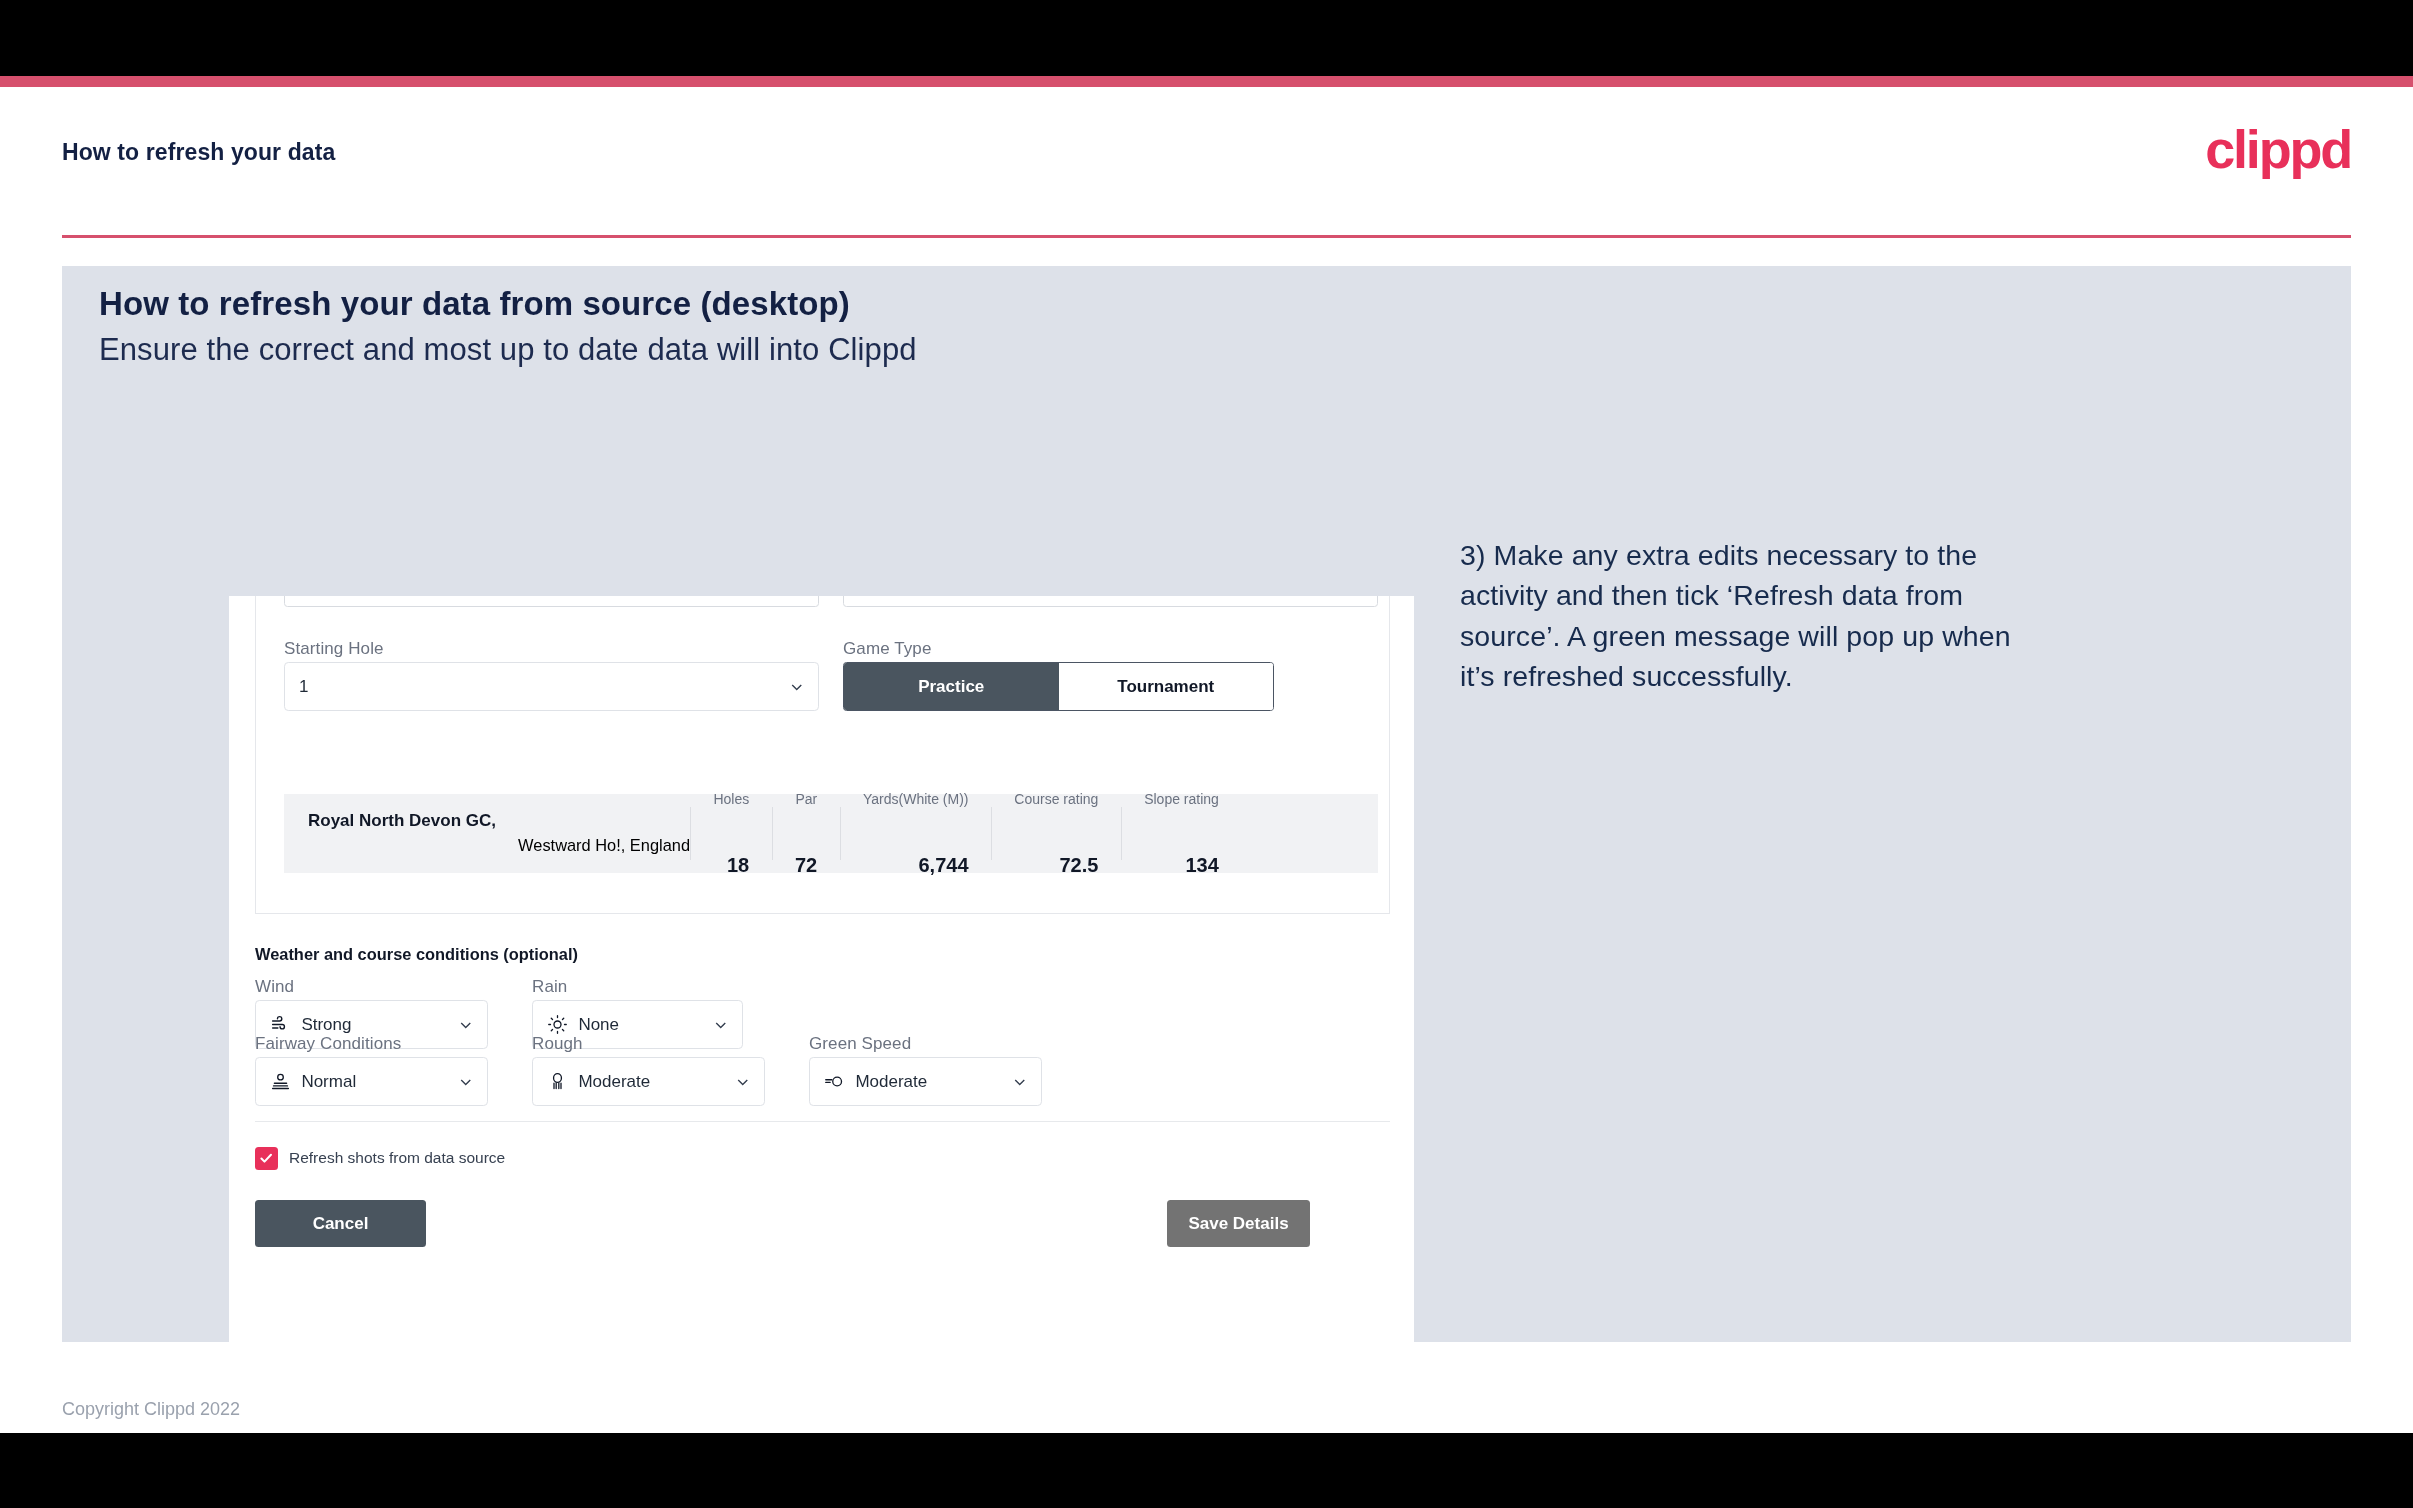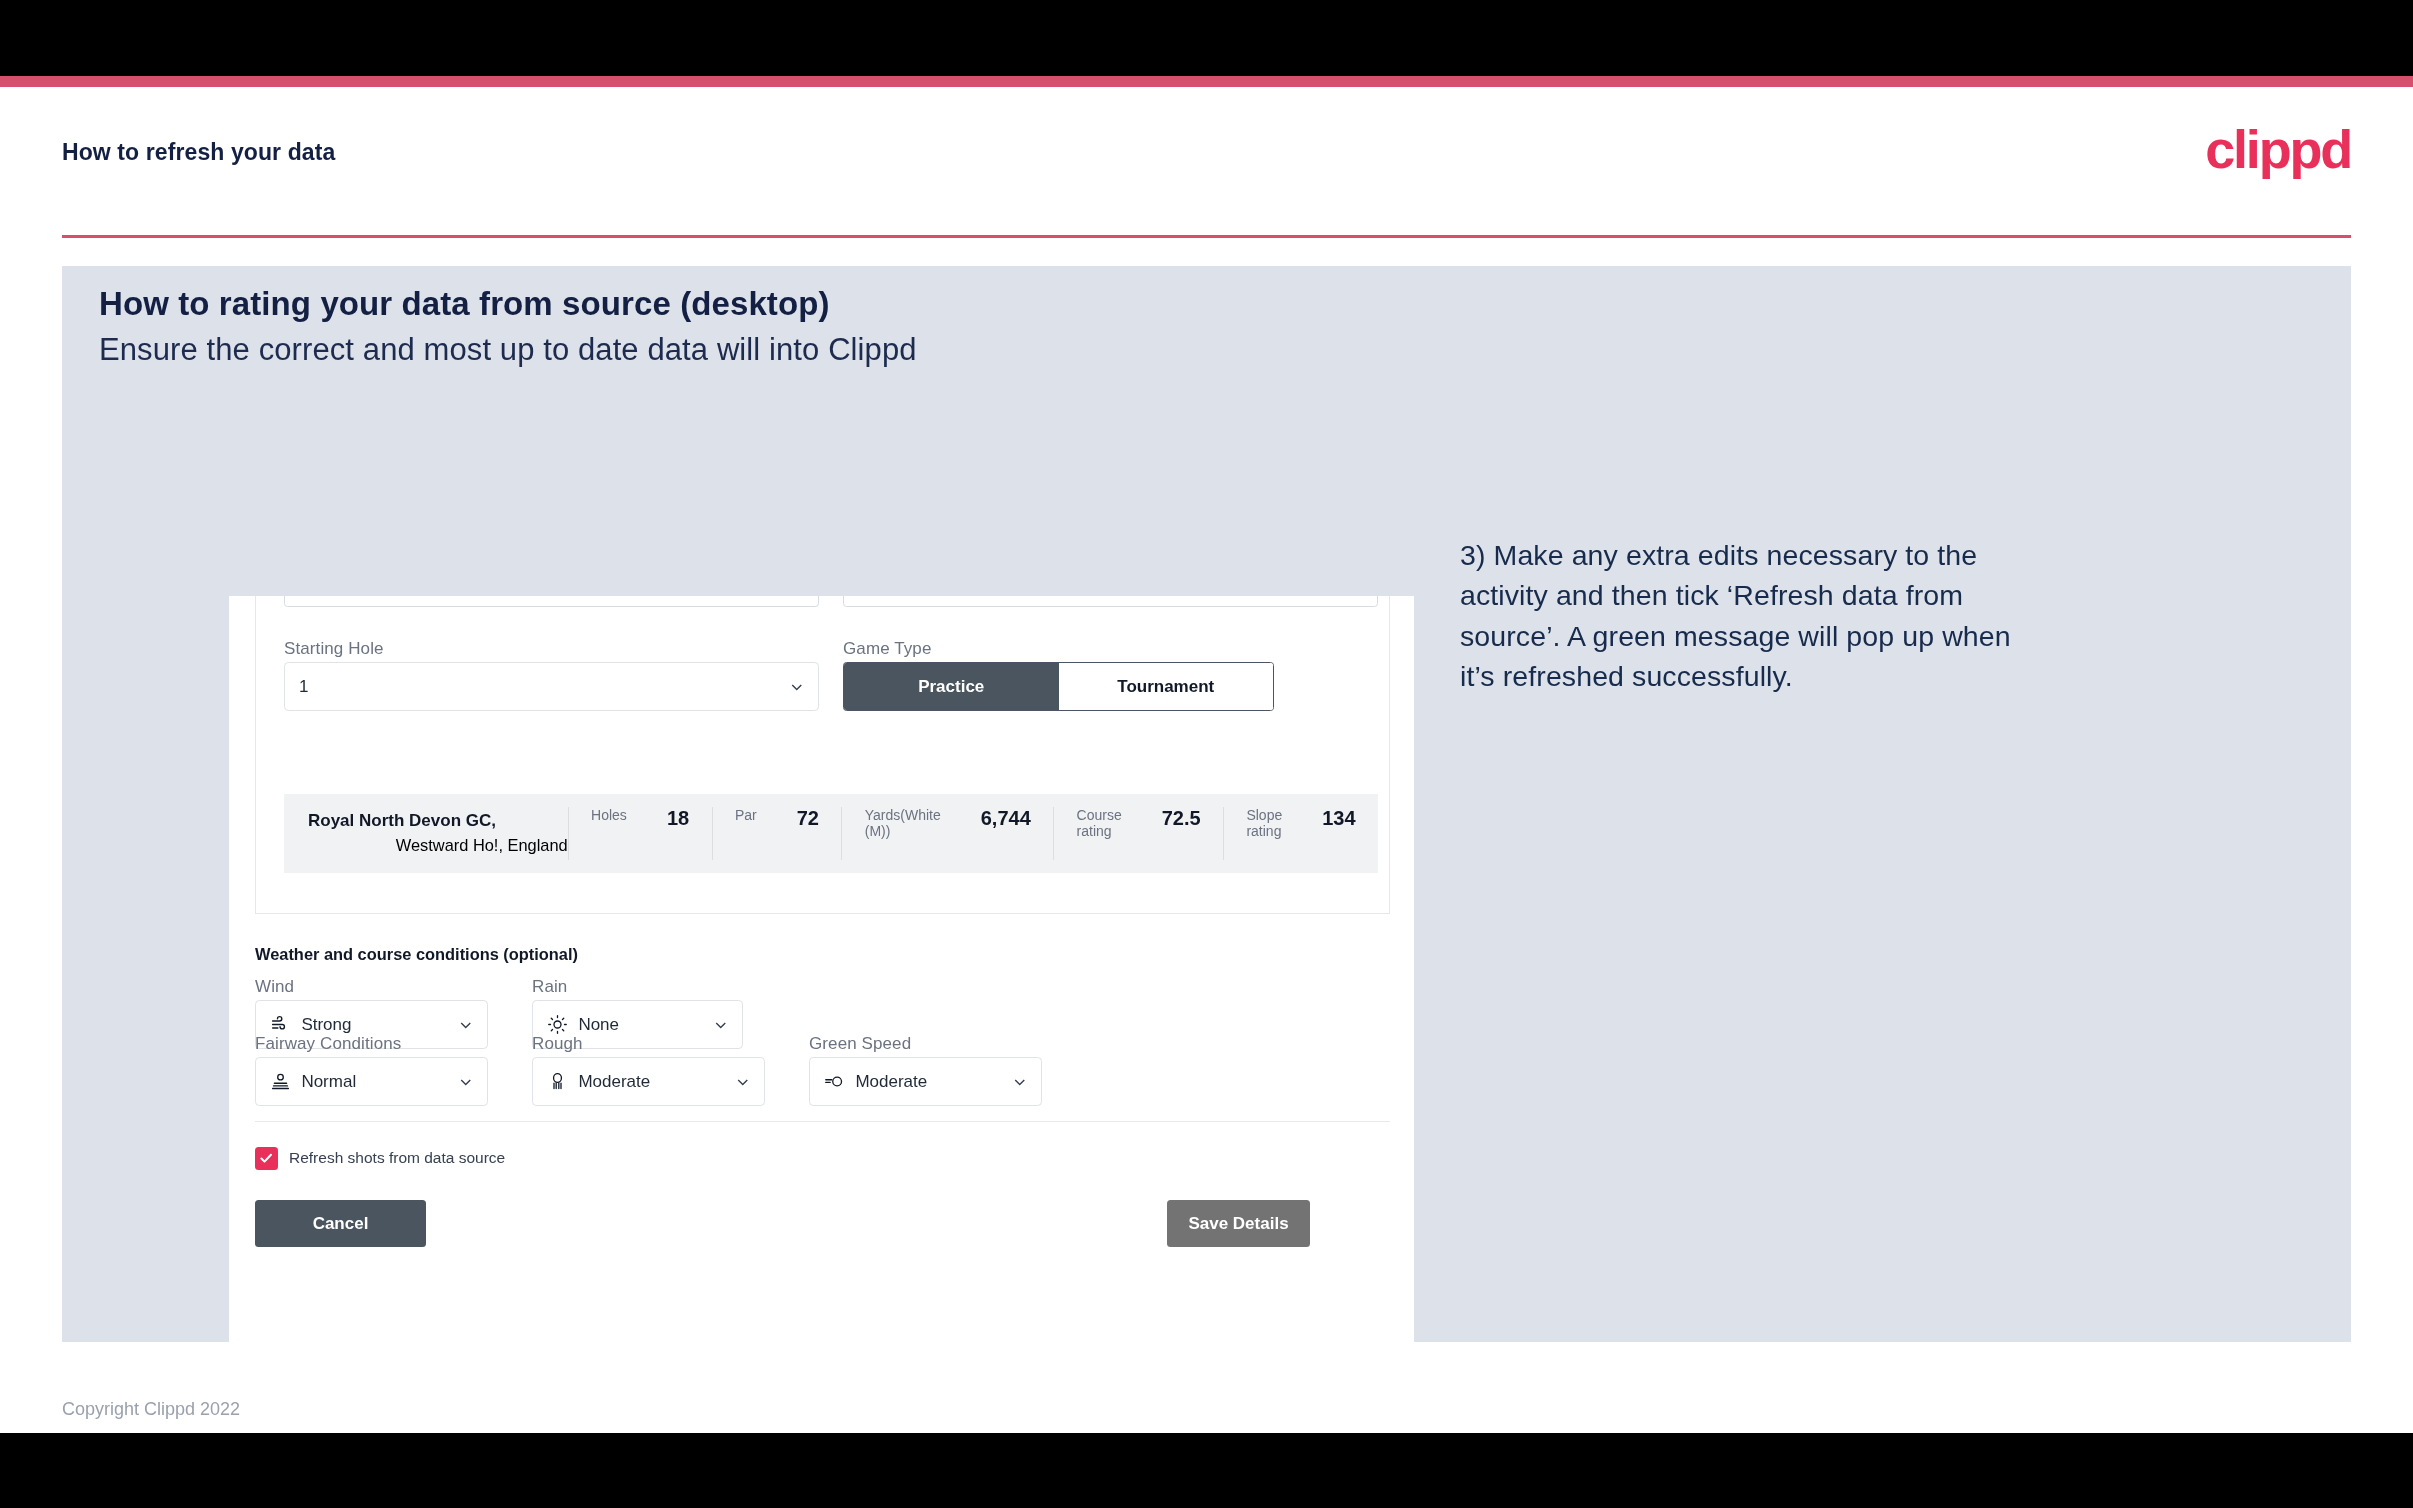--- a/index.html
+++ b/index.html
@@ -102,21 +102,21 @@
     position:absolute; left:28px; top:198px; width:1094px; height:79px;
     background:#f1f2f4;
     display:flex; align-items:center;
   }
   .course-name-wrap { padding-left:24px; width:406px; }
   .course-name { font-size:17px; font-weight:700; color:#111827; line-height:1.45; }
   .course-loc  { font-size:16.4px; color:#000000; line-height:1.45;text-align:right; }
   .stat {
     height:53px; padding:0 22.4px;
     border-left:0.9px solid #dcdee2;
-    display:flex; flex-direction:row; justify-content:center; align-items:flex-start;gap:40px;
+    display:flex; flex-direction:column; justify-content:center; align-items:flex-end;gap:40px;
   }
   .stat-k { font-size:14px; color:#6b7280; margin-bottom:7px; }
   .stat-v { font-size:20px; font-weight:700; color:#111827; }
   
   .sect-title {
     position:absolute; left:26px; top:349px;
     font-size:16.4px; font-weight:700; color:#111827;
   }
   .hr-line {
     position:absolute; left:26px; width:1135px; height:0.9px; background:#e7e9ec;
@@ -163,21 +163,21 @@
   <div class="top-pink"></div>
 
   <div class="page">
 
     <div class="hdr-title">How to refresh your data</div>
     <div class="logo">clippd</div>
     <div class="hdr-rule"></div>
 
     <div class="panel">
 
-      <div class="panel-h1">How to rating your data from source (desktop)</div>
+      <div class="panel-h1">How to refresh your data from source (desktop)</div>
       <div class="panel-h2">Ensure the correct and most up to date data will into Clippd</div>
 
       <div class="shot">
 
         <div class="scroll-box">
 
           <div class="cut-input a"></div>
           <div class="cut-input b"></div>
 
           <div class="fld-label" style="left:28px; top:43px;">Starting Hole</div>

